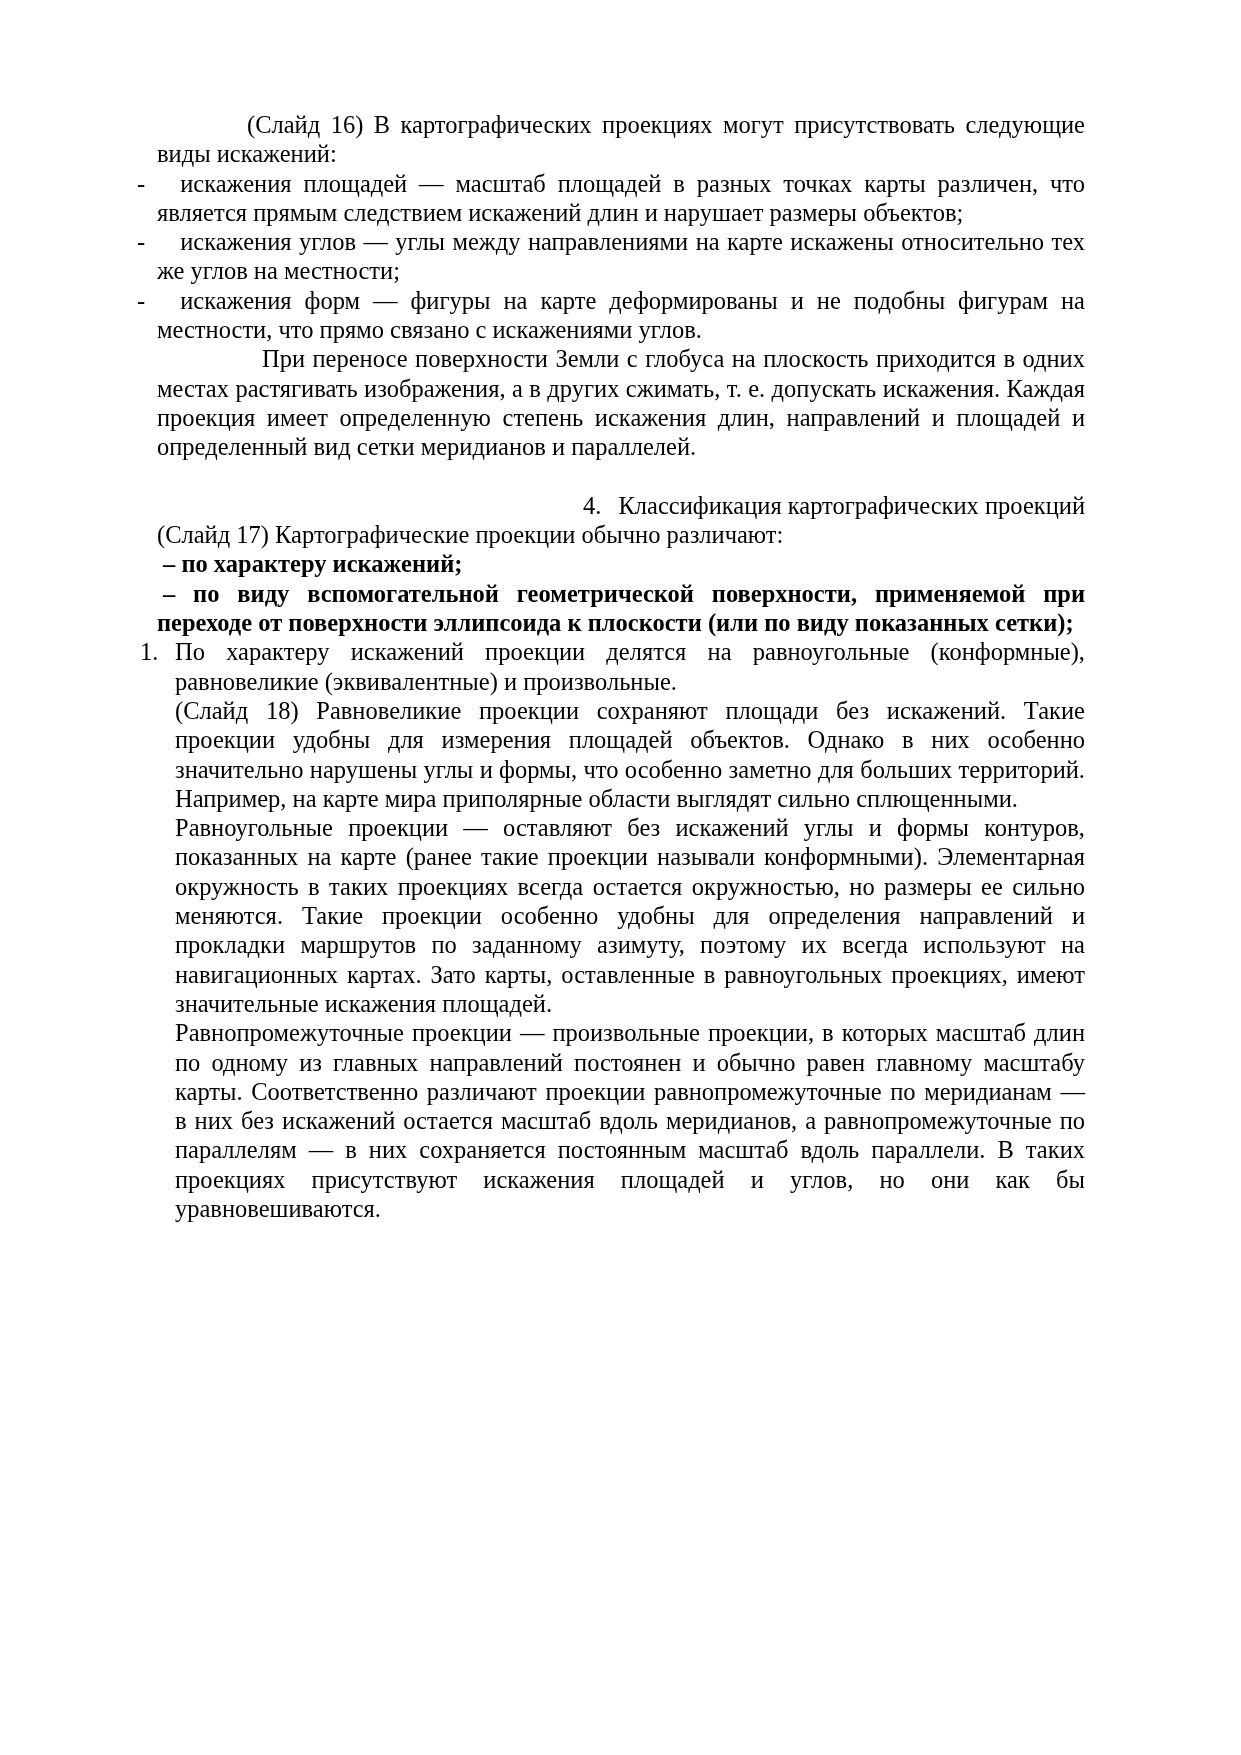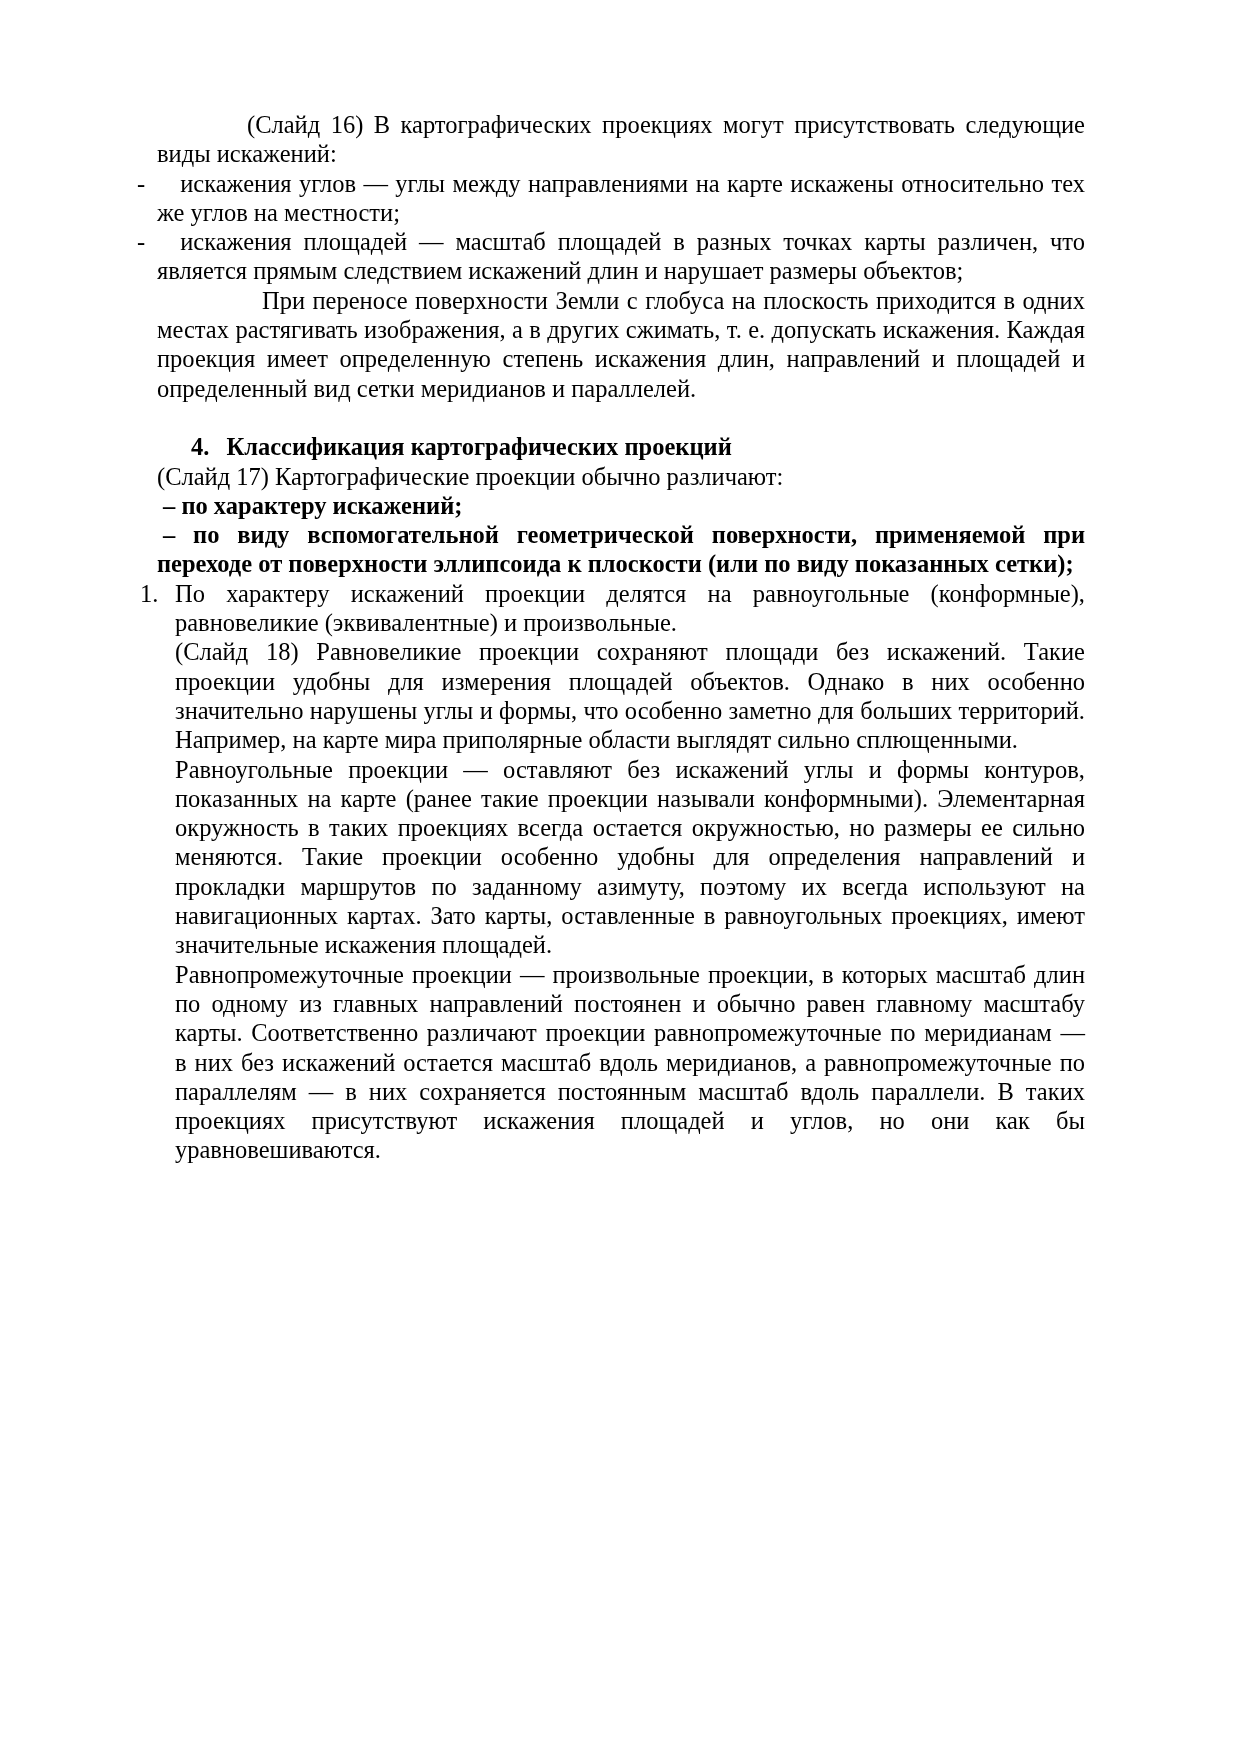--- a/index.html
+++ b/index.html
@@ -21,34 +21,35 @@
     width: 928px;
   }
   .doc p { margin: 0; text-align: justify; }
   .b { font-weight: 400; }
   p.indent-bold { text-indent: 90px; font-weight: 700; }
   p.indent { text-indent: 105px; }
   p.bullet { text-indent: -20px; }
   p.bullet .gap { display: inline-block; width: 35px; }
   p.dash { text-indent: 6px; font-weight: bold; }
   p.plain { }
-  p.heading { text-align: left; font-weight: 700; text-indent: 34px; }
+  p.heading { text-align: right; font-weight: 400; text-indent: 34px; }
   p.heading .hgap { display: inline-block; width: 17px; }
   p.numbered { margin-left: 18px; position: relative; font-weight: 700; }
   p.numbered .num-marker { position: absolute; left: -35px; top: 0; font-weight: 400; }
   p.sub { margin-left: 18px; }
   div.blank { height: 29.3px; }
 </style>
 </head>
 <body>
 
 <div class="doc" id="doc">
     <p class="indent-bold"><span class="b">(Слайд 16) В картографических проекциях могут присутствовать следующие виды искажений:</span></p>
+    <p class="bullet"><span>-</span><span class="gap"></span><span>искажения площадей — масштаб площадей в разных точках карты различен, что является прямым следствием искажений длин и нарушает размеры объектов;</span></p>
     <p class="bullet"><span>-</span><span class="gap"></span><span>искажения углов — углы между направлениями на карте искажены относительно тех же углов на местности;</span></p>
-    <p class="bullet"><span>-</span><span class="gap"></span><span>искажения площадей — масштаб площадей в разных точках карты различен, что является прямым следствием искажений длин и нарушает размеры объектов;</span></p>
+    <p class="bullet"><span>-</span><span class="gap"></span><span>искажения форм — фигуры на карте деформированы и не подобны фигурам на местности, что прямо связано с искажениями углов.</span></p>
     <p class="indent"><span>При переносе поверхности Земли с глобуса на плоскость приходится в одних местах растягивать изображения, а в других сжимать, т. е. допускать искажения. Каждая проекция имеет определенную степень искажения длин, направлений и площадей и определенный вид сетки меридианов и параллелей.</span></p>
     <div class="blank"></div>
     <p class="heading"><span>4.</span><span class="hgap"></span><span>Классификация картографических проекций</span></p>
     <p class="plain"><span class="b">(Слайд 17) Картографические проекции обычно различают</span><span>:</span></p>
     <p class="dash"><span>– по характеру искажений;</span></p>
     <p class="dash"><span>– по виду вспомогательной геометрической поверхности, применяемой при переходе от поверхности эллипсоида к плоскости (или по виду показанных сетки);</span></p>
     <p class="numbered"><span class="num-marker">1.</span><span class="b">По характеру искажений проекции делятся на равноугольные (конформные), равновеликие (эквивалентные) и произвольные.</span></p>
     <p class="sub"><span class="b">(Слайд 18) Равновеликие проекции</span><span> сохраняют площади без искажений. Такие проекции удобны для измерения площадей объектов. Однако в них особенно значительно нарушены углы и формы, что особенно заметно для больших территорий. Например, на карте мира приполярные области выглядят сильно сплющенными.</span></p>
     <p class="sub"><span class="b">Равноугольные проекции</span><span> — оставляют без искажений углы и формы контуров, показанных на карте (ранее такие проекции называли конформными). Элементарная окружность в таких проекциях всегда остается окружностью, но размеры ее сильно меняются. Такие проекции особенно удобны для определения направлений и прокладки маршрутов по заданному азимуту, поэтому их всегда используют на навигационных картах. Зато карты, оставленные в равноугольных проекциях, имеют значительные искажения площадей.</span></p>
     <p class="sub"><span class="b">Равнопромежуточные проекции</span><span> — произвольные проекции, в которых масштаб длин по одному из главных направлений постоянен и обычно равен главному масштабу карты. Соответственно различают проекции </span><span class="b">равнопромежуточные по меридианам</span><span> — в них без искажений остается масштаб вдоль меридианов, а </span><span class="b">равнопромежуточные по параллелям</span><span> — в них сохраняется постоянным масштаб вдоль параллели. В таких проекциях присутствуют искажения площадей и углов, но они как бы уравновешиваются.</span></p>

